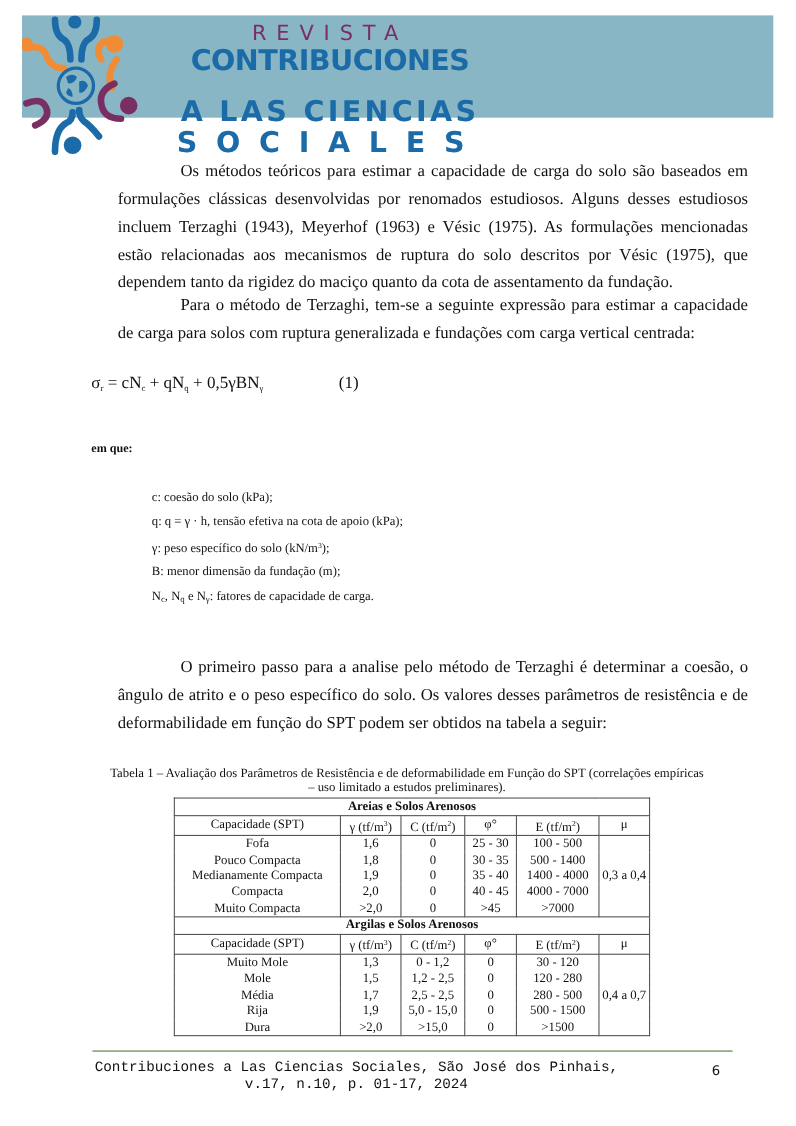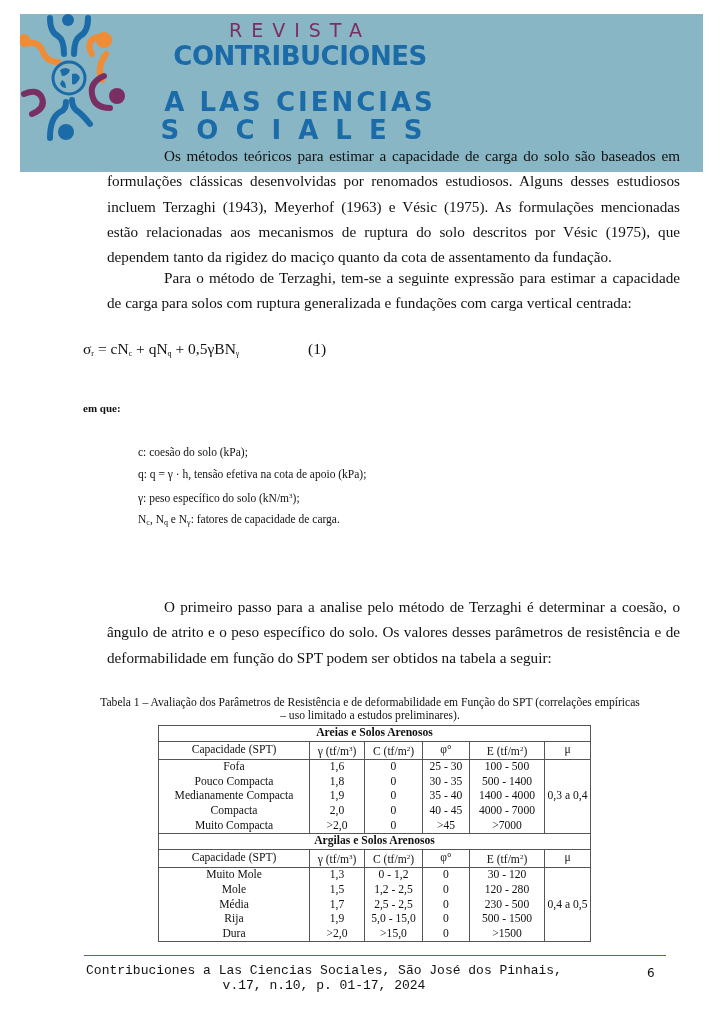--- a/index.html
+++ b/index.html
@@ -1,18 +1,18 @@
 <!DOCTYPE html>
 <html><head>
   <meta charset="utf-8">
   <style>
     html, body { margin: 0; padding: 0; background: #ffffff; }
     body { width: 724px; height: 1024px; position: relative; overflow: hidden;
            font-family: "Liberation Serif", serif; color: #111; }
-    .banner { position: absolute; left: 20px; top: 14px; width: 683px; height: 158px;
+    .banner { position: absolute; left: 20px; top: 14px; width: 683px; height: 93px;
               background: #89b6c4; }
     .logo { position: absolute; left: 0; top: 0; width: 110px; height: 127px; }
     .brand { position: absolute; left: 130px; top: 4px; width: 300px; text-align: center;
              font-family: "DejaVu Sans", sans-serif; font-weight: bold; color: #1b6ba8; }
     .brand .revista { color: #7a2f63; font-size: 19px; letter-spacing: 9px; font-weight: normal; line-height: 24px; }
     .brand .l1 { font-size: 26px; line-height: 28px; letter-spacing: -0.5px; }
     .brand .l2 { font-size: 26px; line-height: 28px; letter-spacing: 3px; margin-top: 18px; }
     .brand .l3 { font-size: 26px; line-height: 28px; letter-spacing: 17px; }
 
     .p { position: absolute; left: 83px; width: 573px; font-size: 15.2px; line-height: 25.3px;
@@ -81,20 +81,21 @@
   <span>σ</span><sub>r</sub><span> = cN</span><sub>c</sub><span> + qN</span><sub>q</sub><span> + 0,5γBN</span><sub>γ</sub>
   <span class="eqno">(1)</span>
 </div>
 
 <div class="emque">em que:</div>
 
 <div class="defs">
   <div>c: coesão do solo (kPa);</div>
   <div>q: q = γ · h, tensão efetiva na cota de apoio (kPa);</div>
   <div><span>γ: peso específico do solo (kN/m</span><sup>3</sup><span>);</span></div>
+  <div>B: menor dimensão da fundação (m);</div>
   <div><span>N</span><sub>c</sub><span>, N</span><sub>q</sub><span> e N</span><sub>γ</sub><span>: fatores de capacidade de carga.</span></div>
 </div>
 
 <div class="p indent" style="top:594px;">O primeiro passo para a analise pelo método de Terzaghi é determinar a coesão, o ângulo de atrito e o peso específico do solo.  Os valores desses parâmetros de resistência e de deformabilidade em função do SPT podem ser obtidos na tabela a seguir:</div>
 
 <div class="caption">Tabela 1 – Avaliação dos Parâmetros de Resistência e de deformabilidade em Função do SPT (correlações empíricas – uso limitado a estudos preliminares).</div>
 
 <table class="t">
   <tbody id="tbody">
       <tr class="sec">
@@ -154,35 +155,35 @@
         <td class="c3"><span>φ°</span></td>
         <td class="c4"><span>E (tf/m</span><sup>2</sup><span>)</span></td>
         <td class="c5"><span>μ</span></td>
       </tr>
       <tr>
         <td>Muito Mole</td>
         <td>1,3</td>
         <td>0 - 1,2</td>
         <td>0</td>
         <td>30 - 120</td>
-        <td rowspan="5" style="border-bottom: 1px solid rgb(85, 85, 85);">0,4 a 0,5</td>
+        <td rowspan="5" style="border-bottom: 1px solid rgb(85, 85, 85);">0,4 a 0,7</td>
       </tr>
       <tr>
         <td>Mole</td>
         <td>1,5</td>
         <td>1,2 - 2,5</td>
         <td>0</td>
         <td>120 - 280</td>
       </tr>
       <tr>
         <td>Média</td>
         <td>1,7</td>
         <td>2,5 - 2,5</td>
         <td>0</td>
-        <td>230 - 500</td>
+        <td>280 - 500</td>
       </tr>
       <tr>
         <td>Rija</td>
         <td>1,9</td>
         <td>5,0 - 15,0</td>
         <td>0</td>
         <td>500 - 1500</td>
       </tr>
       <tr class="last">
         <td>Dura</td>

